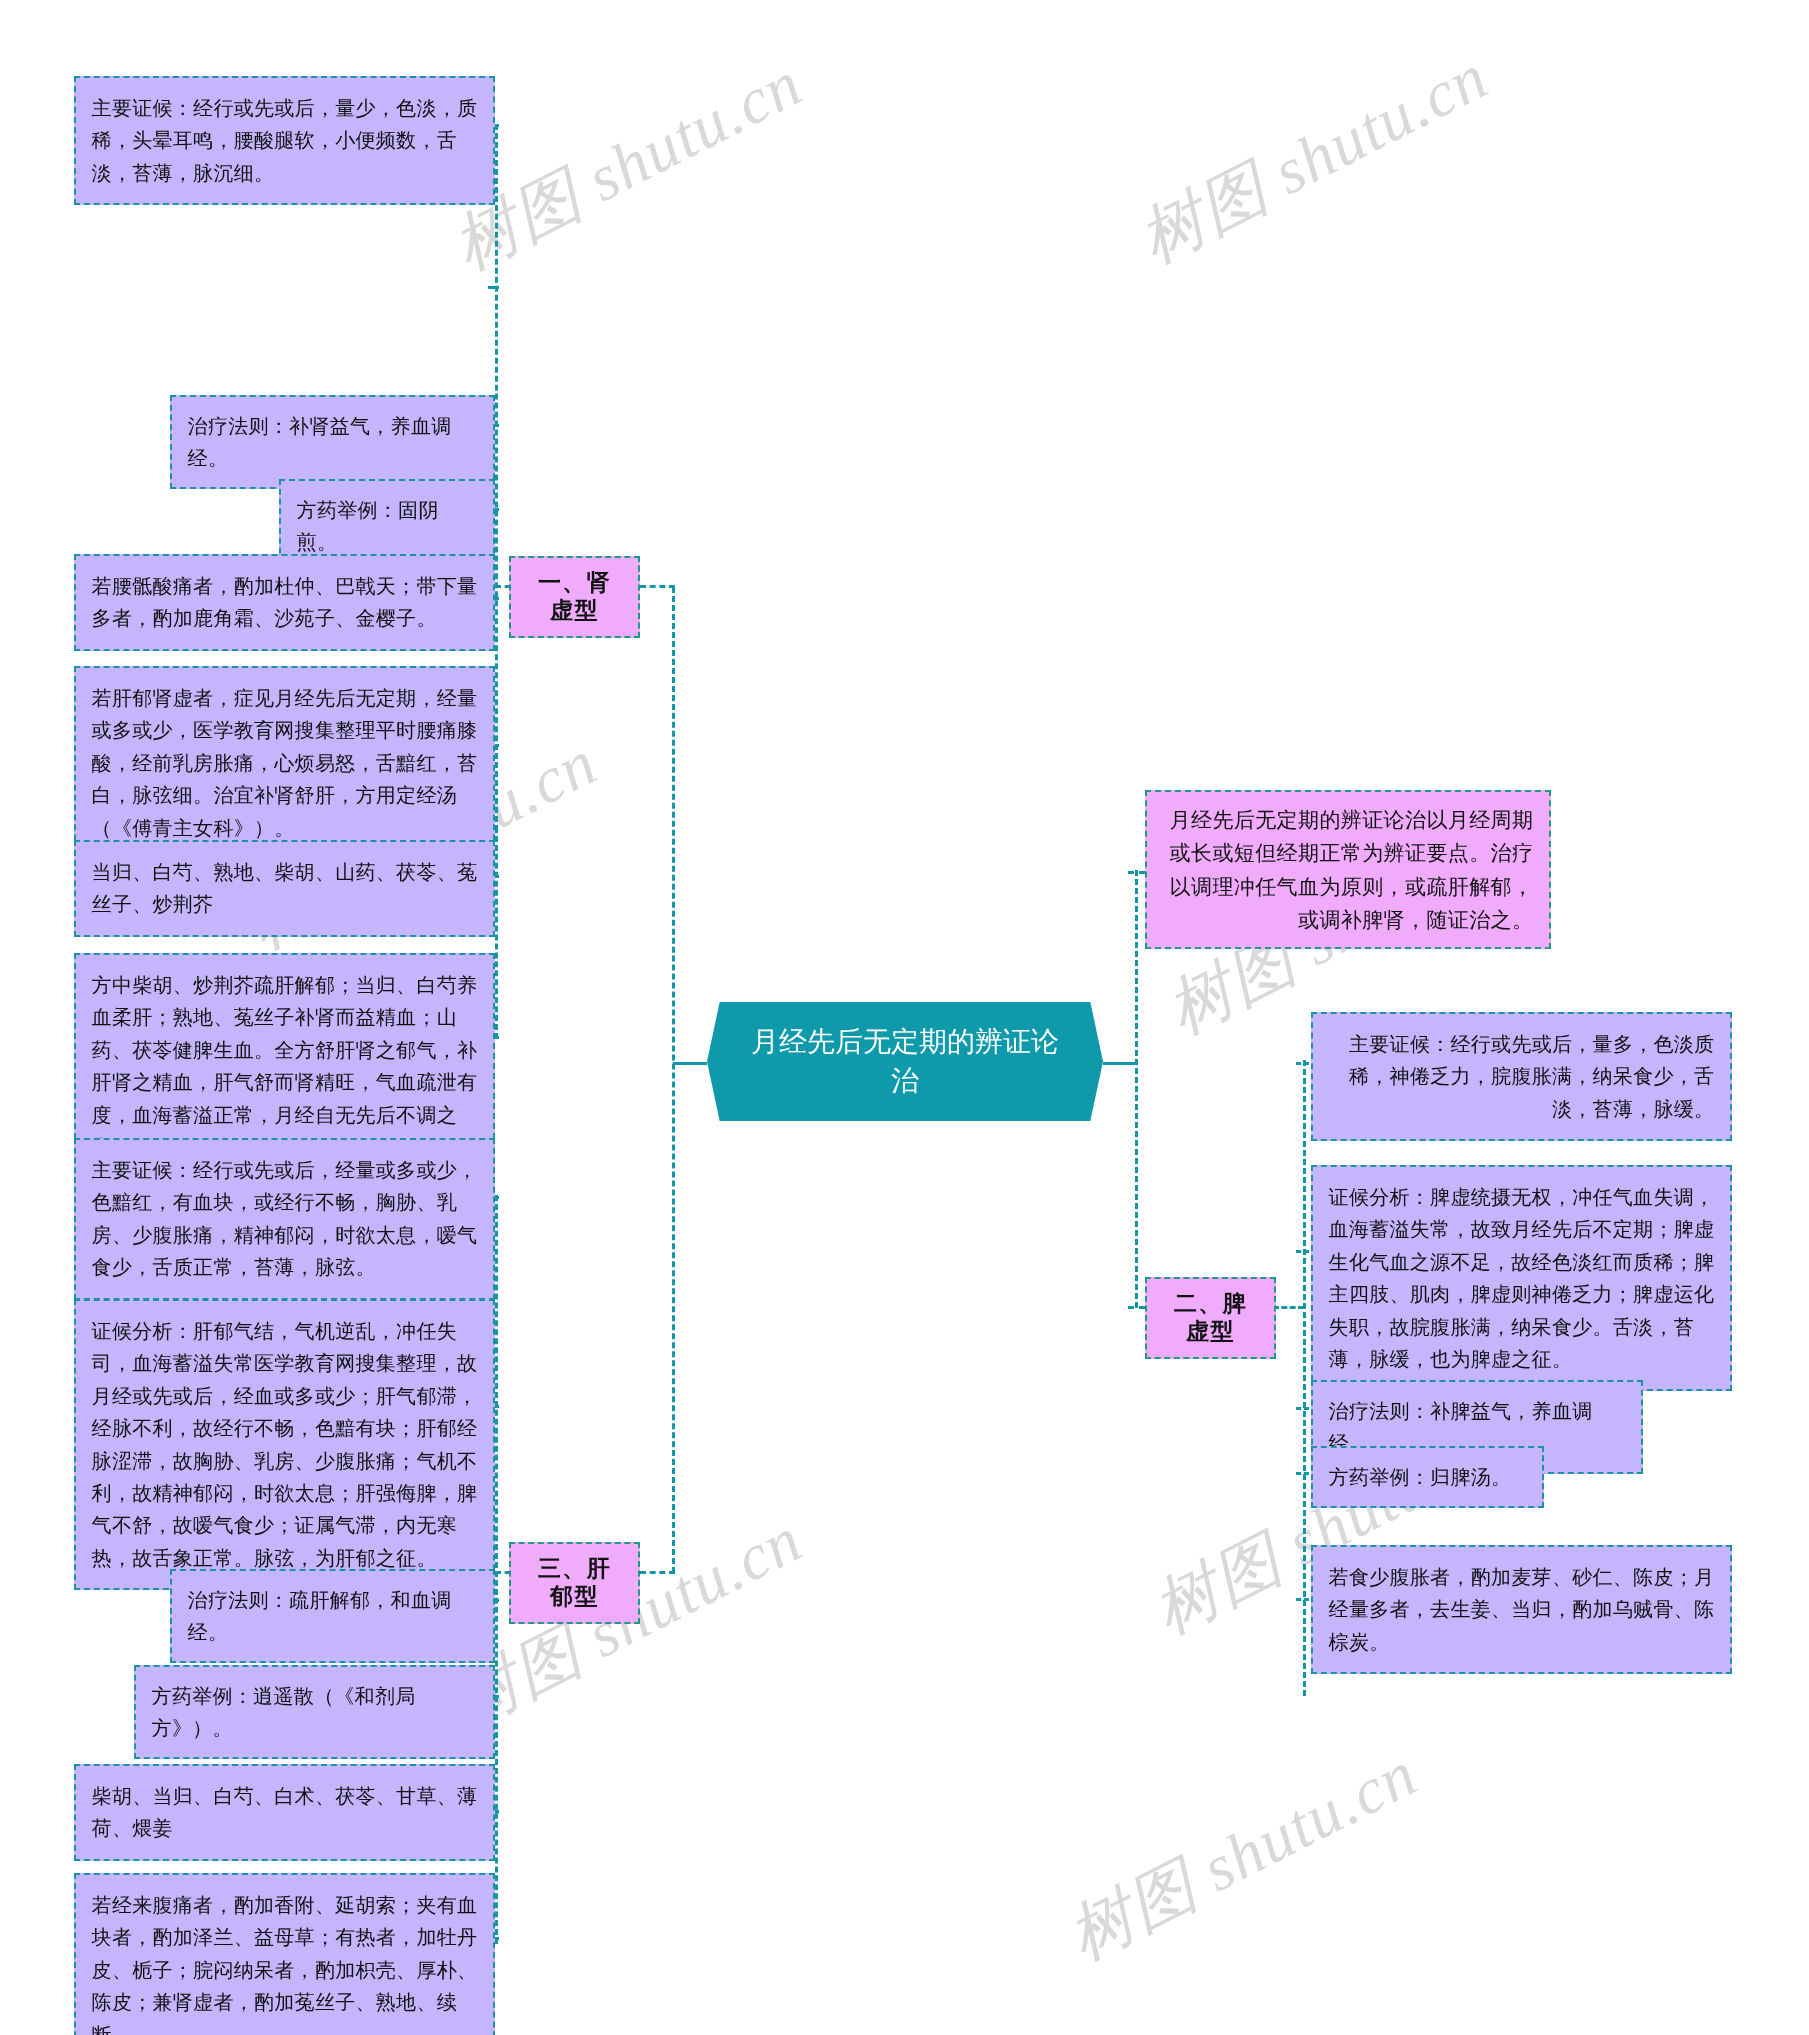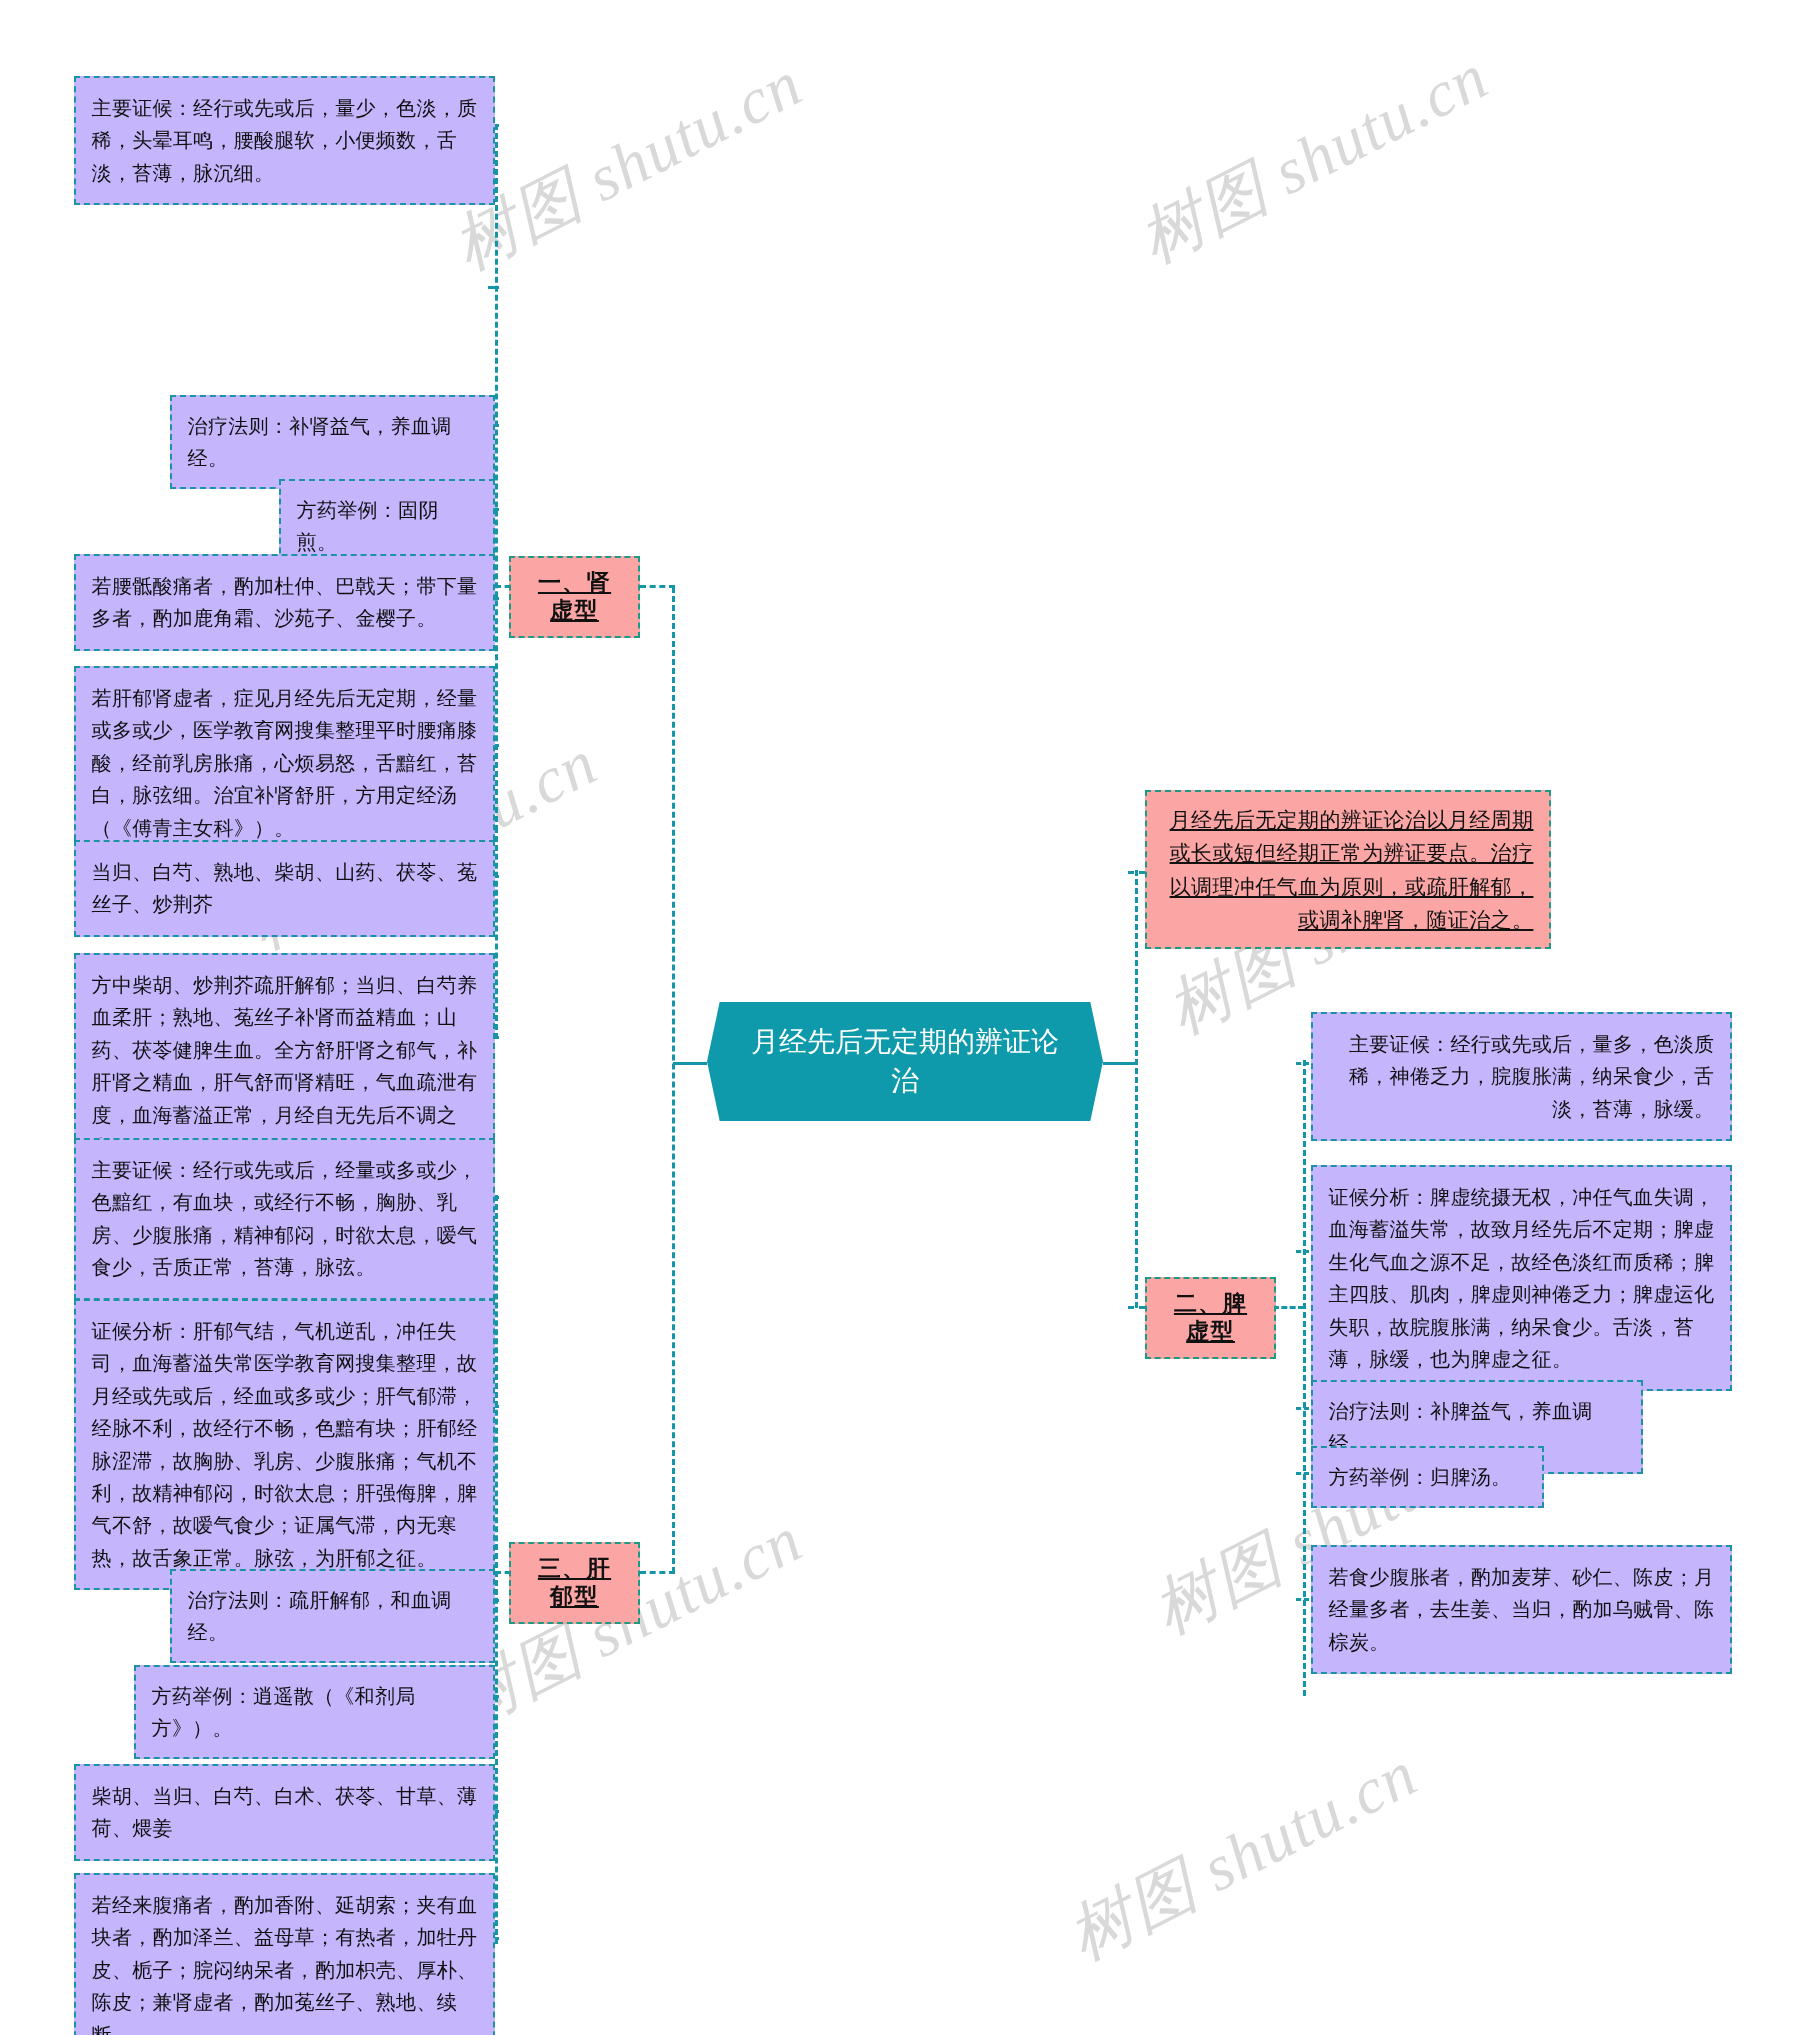--- a/index.html
+++ b/index.html
@@ -60,29 +60,28 @@
     font-size:20px;
     line-height:1.62;
     padding:14px 15.6px;
     letter-spacing:0.3px;
   }
   .leaf.small{
     padding:12.7px 15.6px;
   }
   .branch{
     border:2.8px dashed #1d9a84;
-    background:#fca5a5;
+    background:#f0abfc;
     color:#111111;
     font-size:23px;
     font-weight:bold;
     line-height:1.2;
     padding:11.3px 15.6px;
     text-align:center;
     letter-spacing:1.4px;
-    text-decoration:underline;
   }
 
   
   #root-node{
     position:absolute;
     z-index:3;
     display:flex;
     align-items:center;
     justify-content:center;
     background:#0f9aac;

